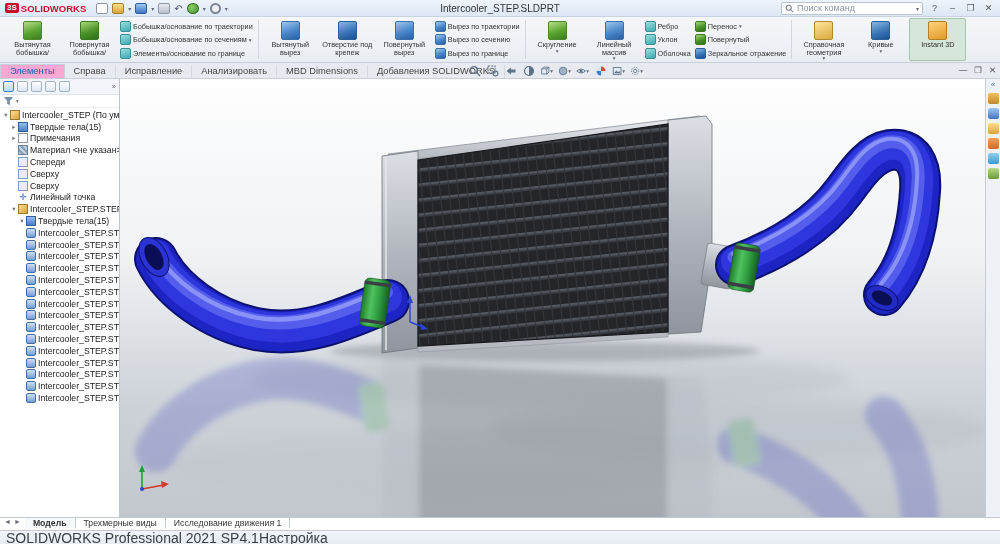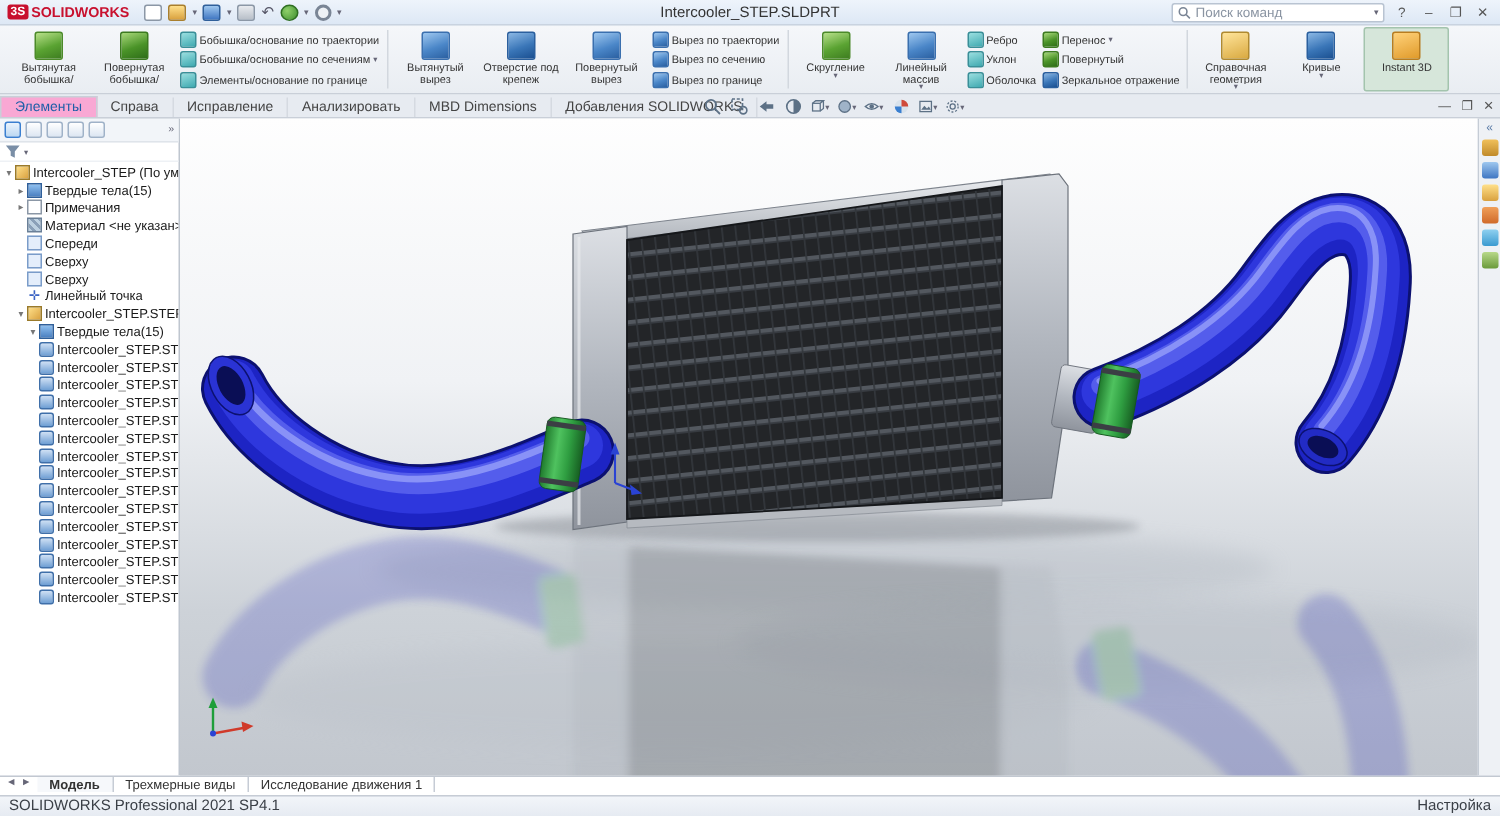--- a/index.html
+++ b/index.html
@@ -89,21 +89,21 @@
 .tpi3{background:linear-gradient(#ffe08a,#d9a13f)}
 .tpi4{background:linear-gradient(#f0a05a,#d06a2a)}
 .tpi5{background:linear-gradient(#8fd0f0,#3a9ad0)}
 .tpi6{background:linear-gradient(#b8d98a,#6a9a3a)}
 
 
 .bottomtabs{height:13px;background:#ffffff;border-top:1px solid #c2c8d1;display:flex;align-items:flex-start;font-size:8.7px;color:#333;flex:0 0 auto}
 .btarrows{display:flex;align-items:center;padding:0 4px;gap:3px;color:#667;font-size:7px}
 .btab{padding:0 8px;display:flex;align-items:center;border-right:1px solid #c6ccd5;white-space:nowrap}
 .btab.active{background:#f6f8fb;font-weight:bold}
-.statusbar{height:14px;background:linear-gradient(#f2f5f9,#e6ebf2);border-top:1px solid #c6ccd5;display:flex;align-items:center;justify-content:space-between;padding:0 6px;font-size:10px;color:#3a3f46;flex:0 0 auto}
+.statusbar{height:14px;background:linear-gradient(#f2f5f9,#e6ebf2);border-top:1px solid #c6ccd5;display:flex;align-items:center;justify-content:flex-start;padding:0 6px;font-size:14px;color:#3a3f46;flex:0 0 auto}
 </style>
 </head>
 <body>
 
 <div class="app">
 
   <div class="titlebar">
     <div class="logo">
       <span class="logo-mark">3S</span>
       <b>SOLIDWORKS</b>

